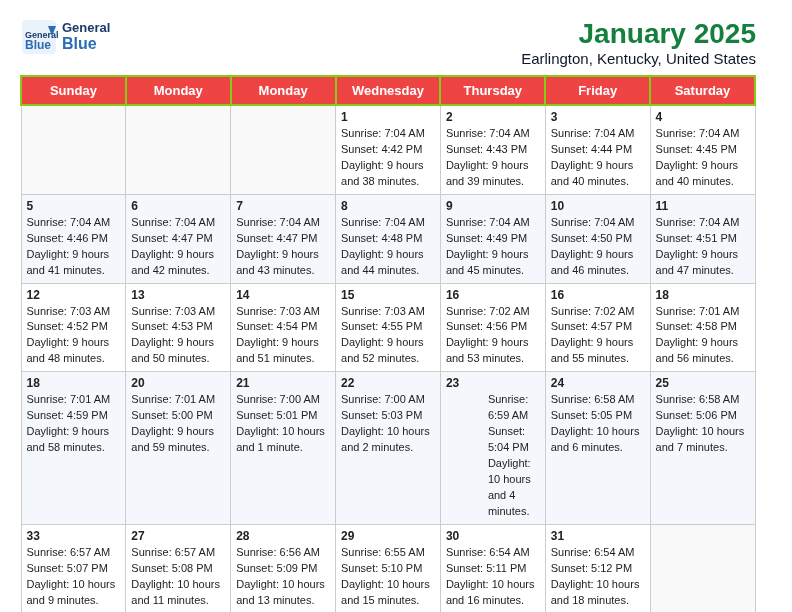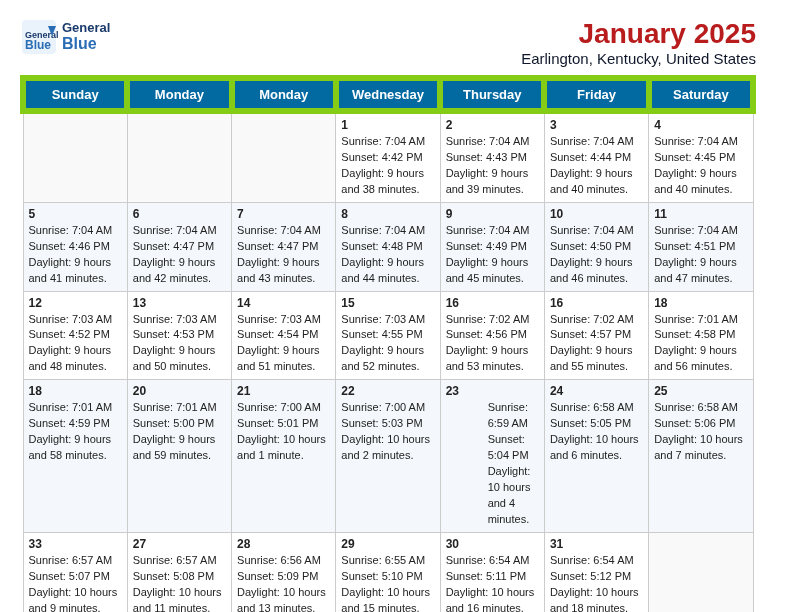--- a/index.html
+++ b/index.html
@@ -38,39 +38,39 @@
       line-height: 1.1;
     }
     .logo-general { font-size: 13px; color: #1a3a6b; font-weight: bold; }
     .logo-blue { font-size: 16px; color: #2a6db5; font-weight: bold; }
     .title-block {
       text-align: right;
     }
     .month-title {
       font-size: 28px;
       font-weight: bold;
-      color: #b91c1c;
+      color: #15803d;
     }
     .location-title {
       font-size: 15px;
       color: #0f172a;
     }
     .calendar-table {
       width: 100%;
       border-collapse: collapse;
       border: 1px solid #bbb;
     }
     .calendar-table th {
-      background: #0369a1;
+      background: #ef4444;
       color: #fff;
       font-size: 13px;
       font-weight: bold;
       padding: 6px 4px;
       text-align: center;
-      border: 6px solid #84cc16;
+      border: 2px solid #84cc16;
     }
     .calendar-table td {
       vertical-align: top;
       border: 1px solid #ccc;
       padding: 4px 5px;
       font-size: 10.5px;
       color: #222;
       width: calc(100%/7);
       min-height: 80px;
       height: 80px;

